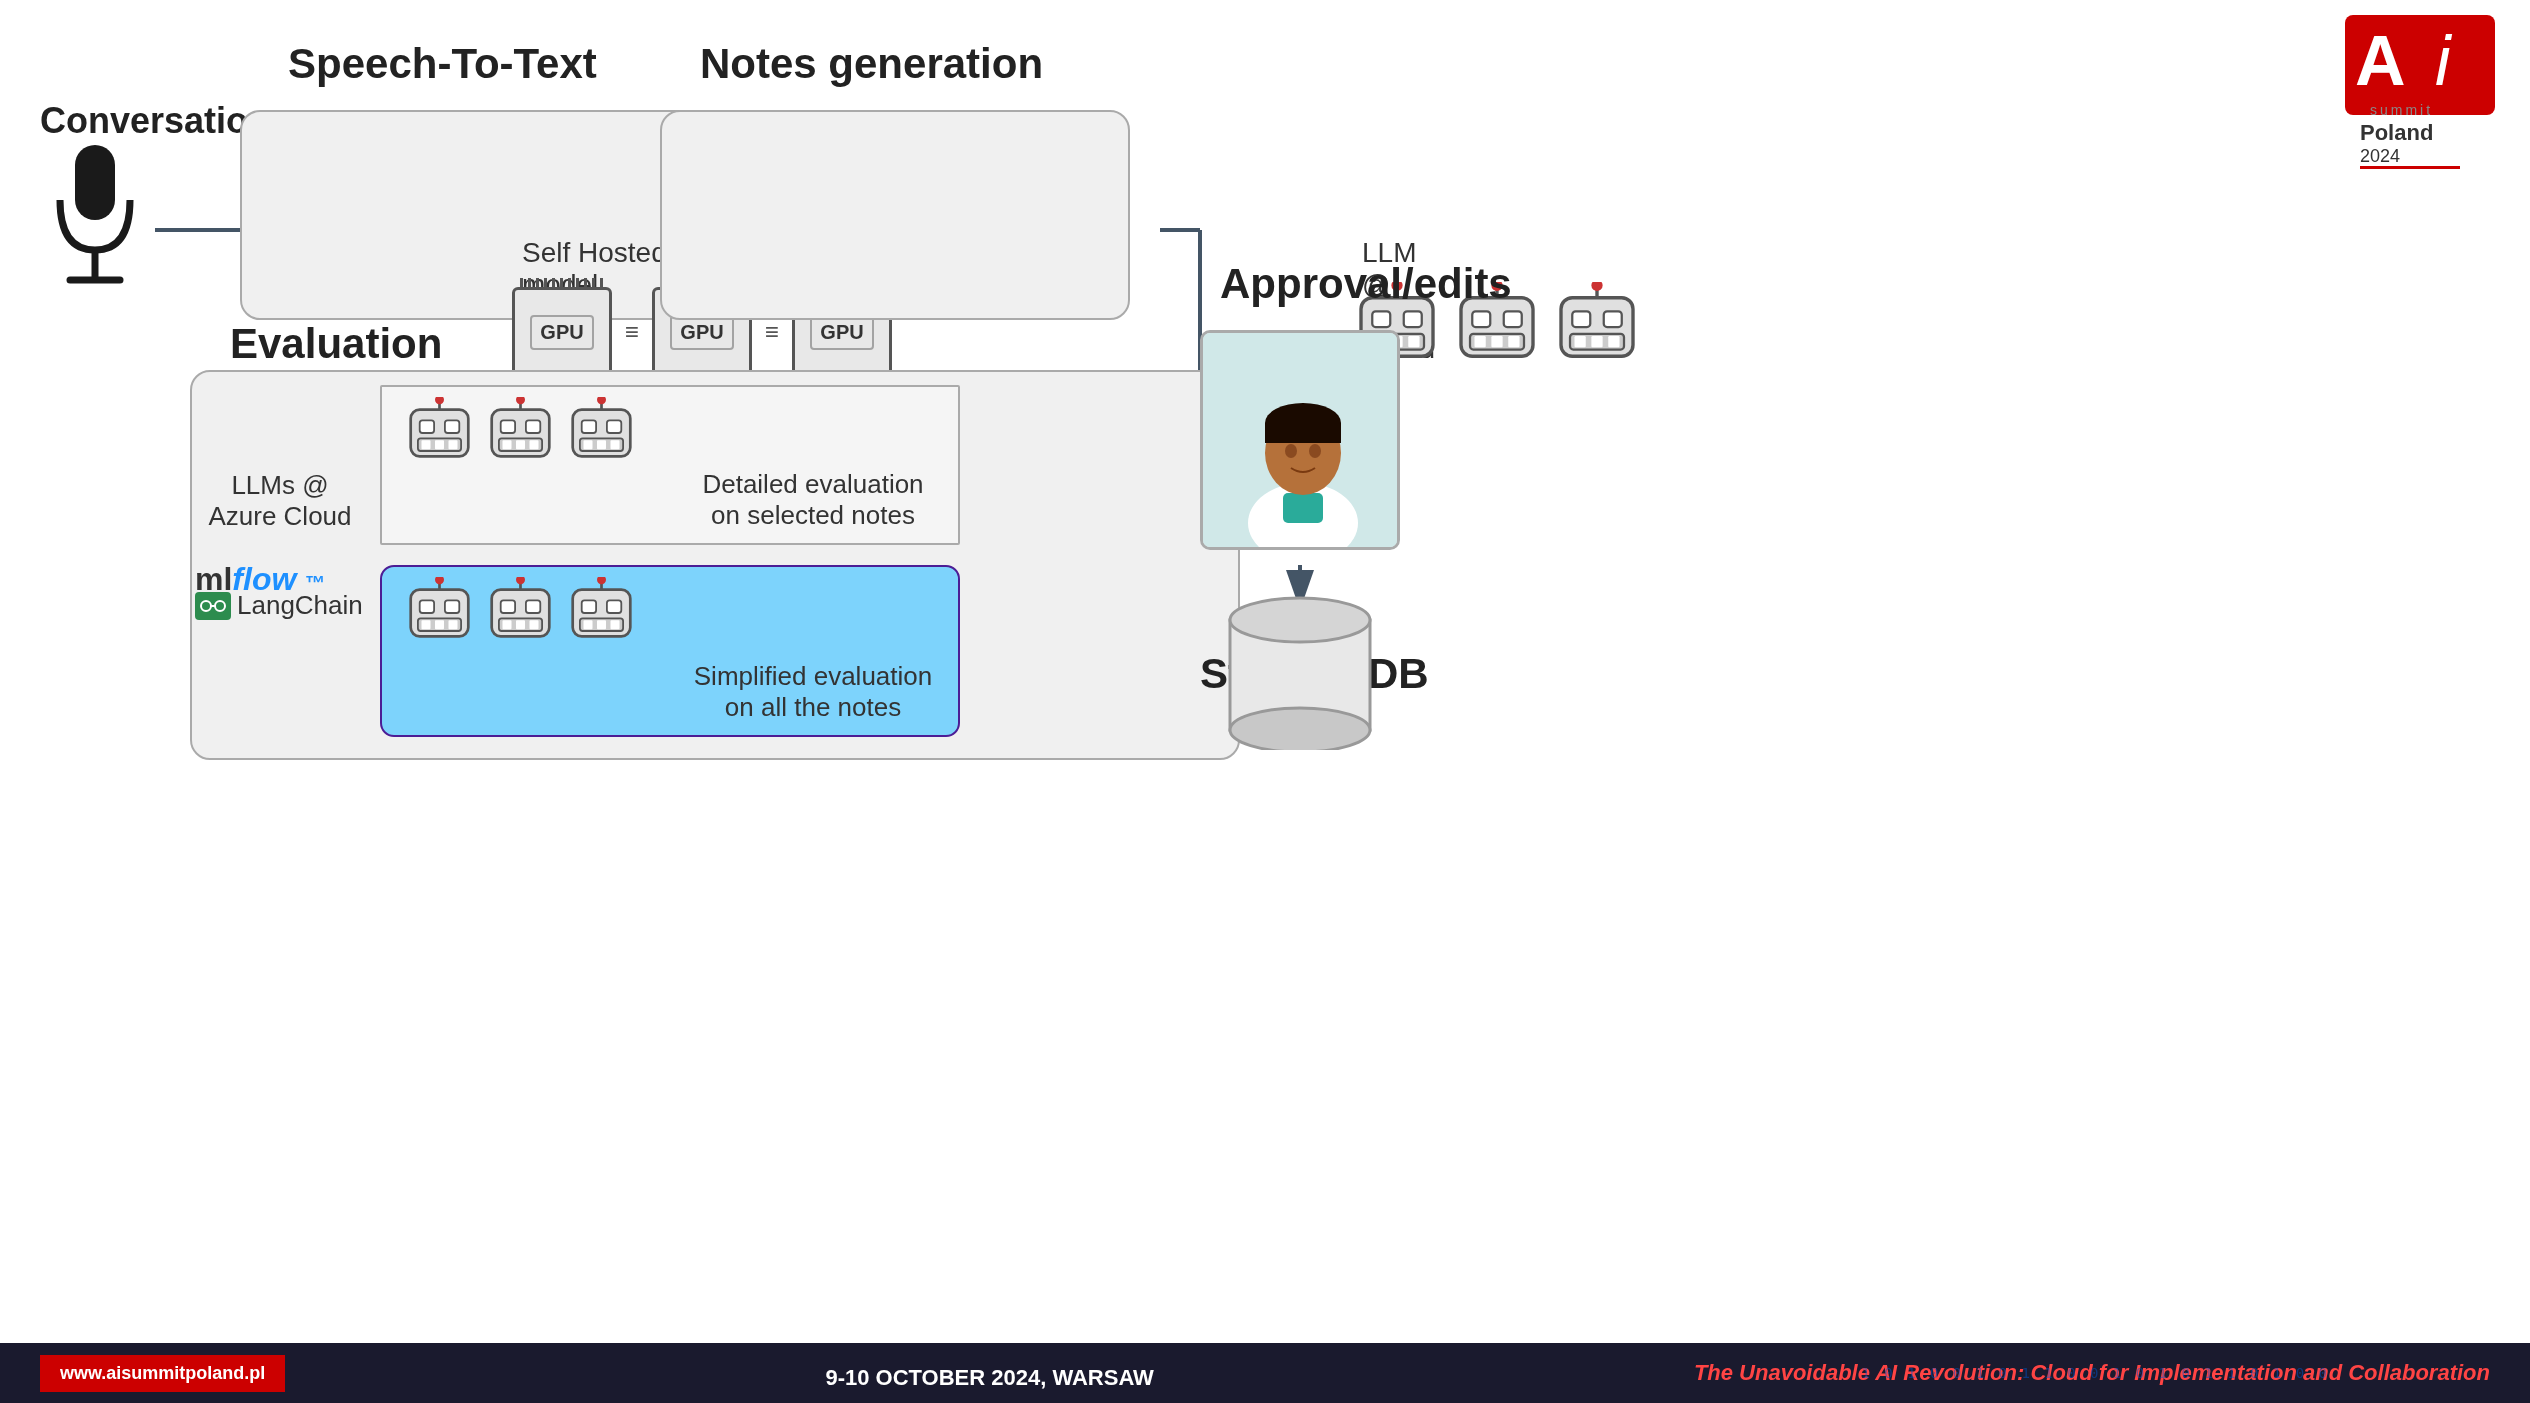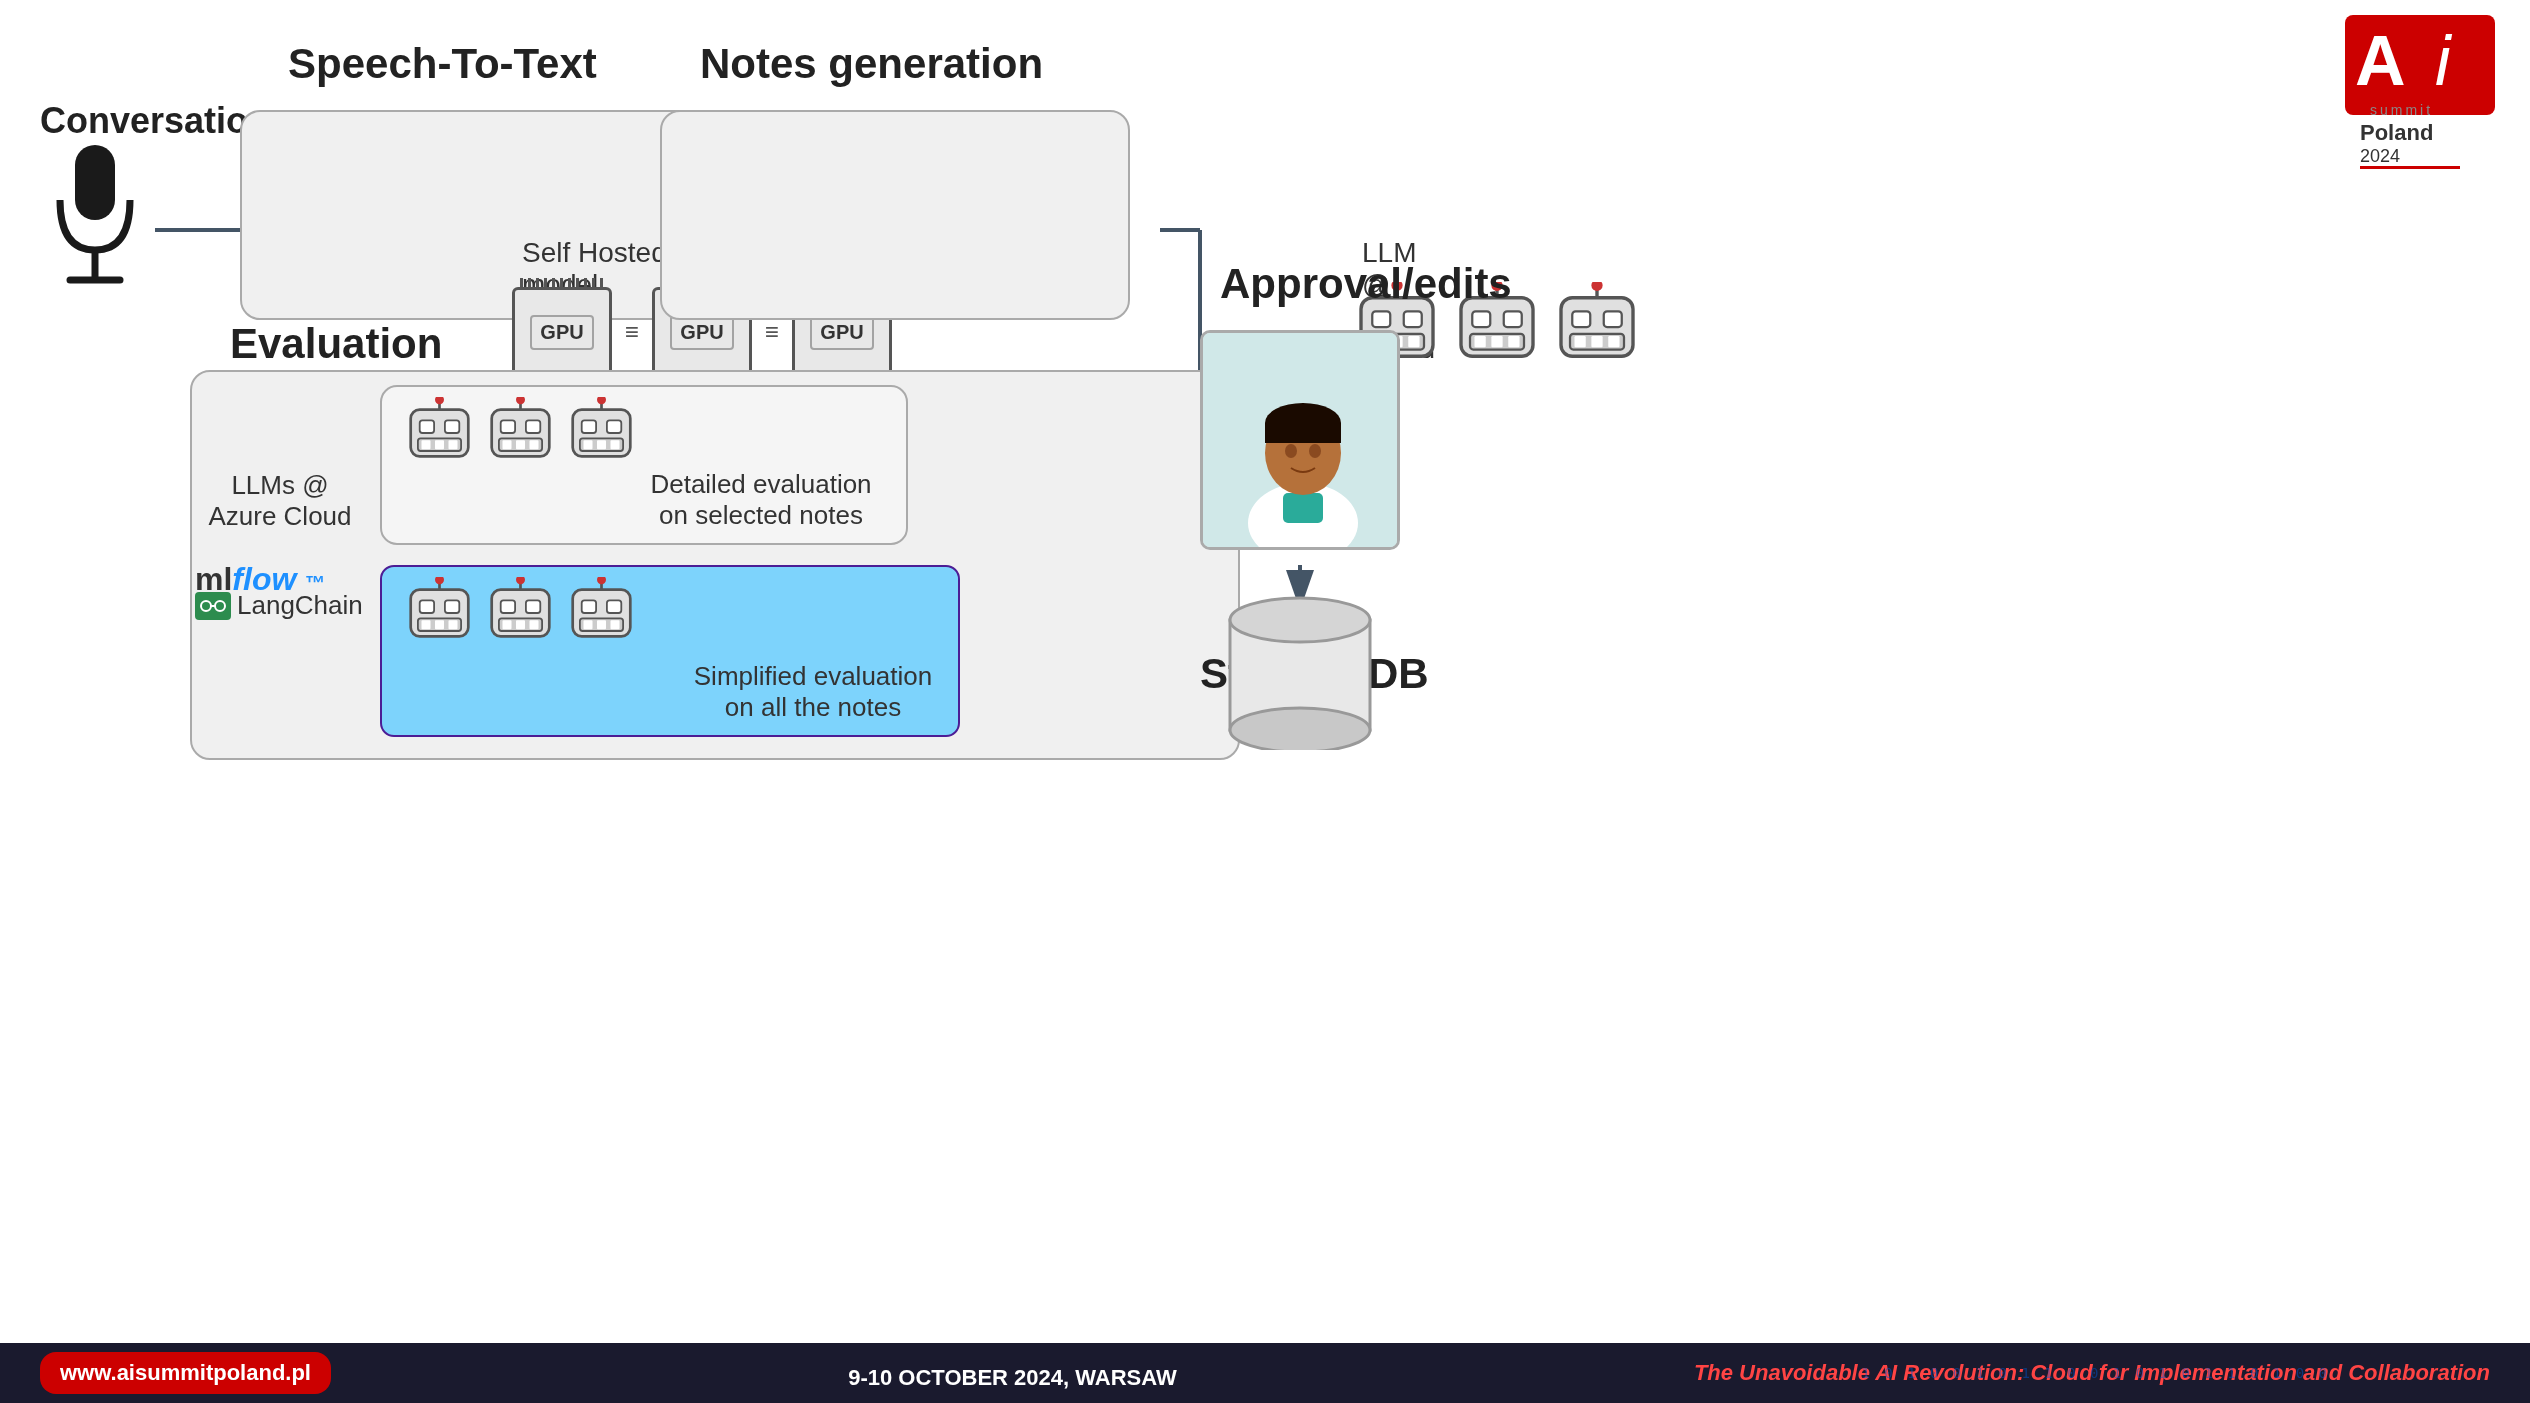--- a/index.html
+++ b/index.html
@@ -112,24 +112,24 @@
       top: 370px;
       left: 190px;
       width: 1050px;
       height: 390px;
     }
 
     .eval-detail-box {
       position: absolute;
       top: 385px;
       left: 380px;
-      width: 528px;
+      width: 580px;
       height: 160px;
       border: 2px solid #aaa;
-      border-radius: 17px;
+      border-radius: 2px;
       background: #f5f5f5;
     }
 
     .eval-simple-box {
       position: absolute;
       top: 565px;
       left: 380px;
       width: 580px;
       height: 172px;
       border: 2px solid #4c1d95;
@@ -291,25 +291,25 @@
       height: 60px;
       background: #1a1a2e;
       display: flex;
       align-items: center;
       justify-content: space-between;
       padding: 0 40px;
     }
 
     .bottom-url {
       color: #fff;
-      font-size: 22px;
+      font-size: 18px;
       font-weight: bold;
       background: #cc0000;
       padding: 8px 20px;
-      border-radius: 16px;
+      border-radius: 0;
     }
 
     .bottom-date {
       color: #fff;
       font-size: 22px;
       font-weight: bold;
       text-transform: uppercase;
       margin-top: 10px;
     }
 

